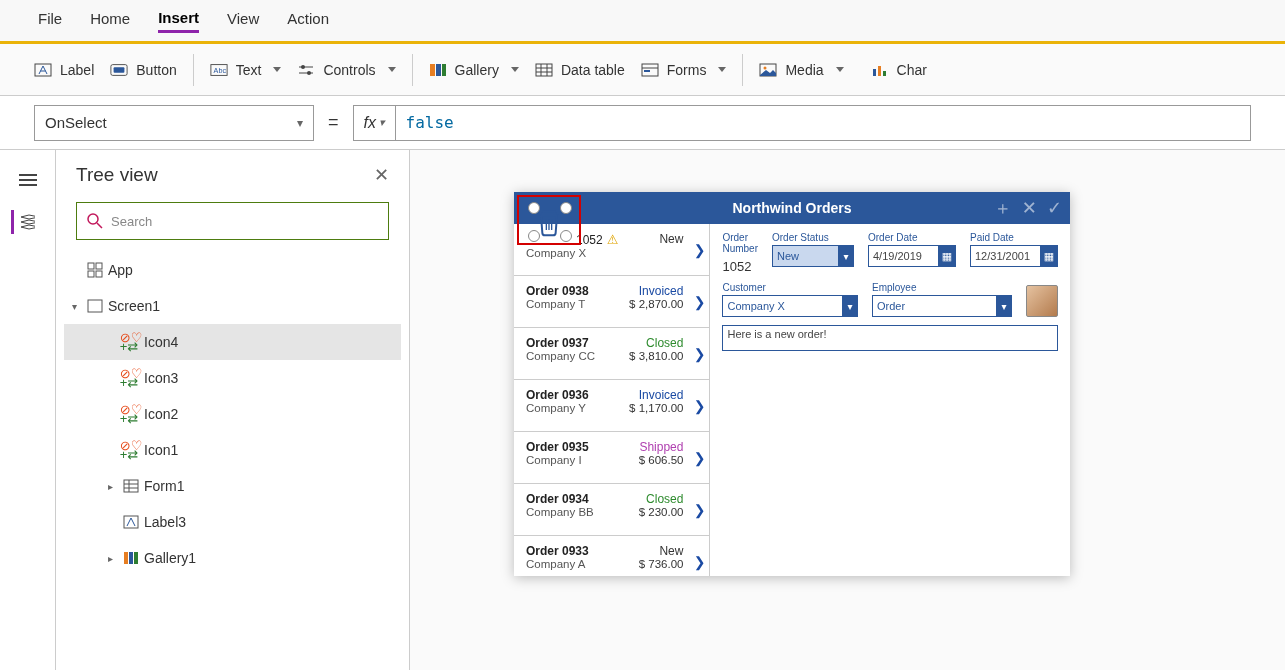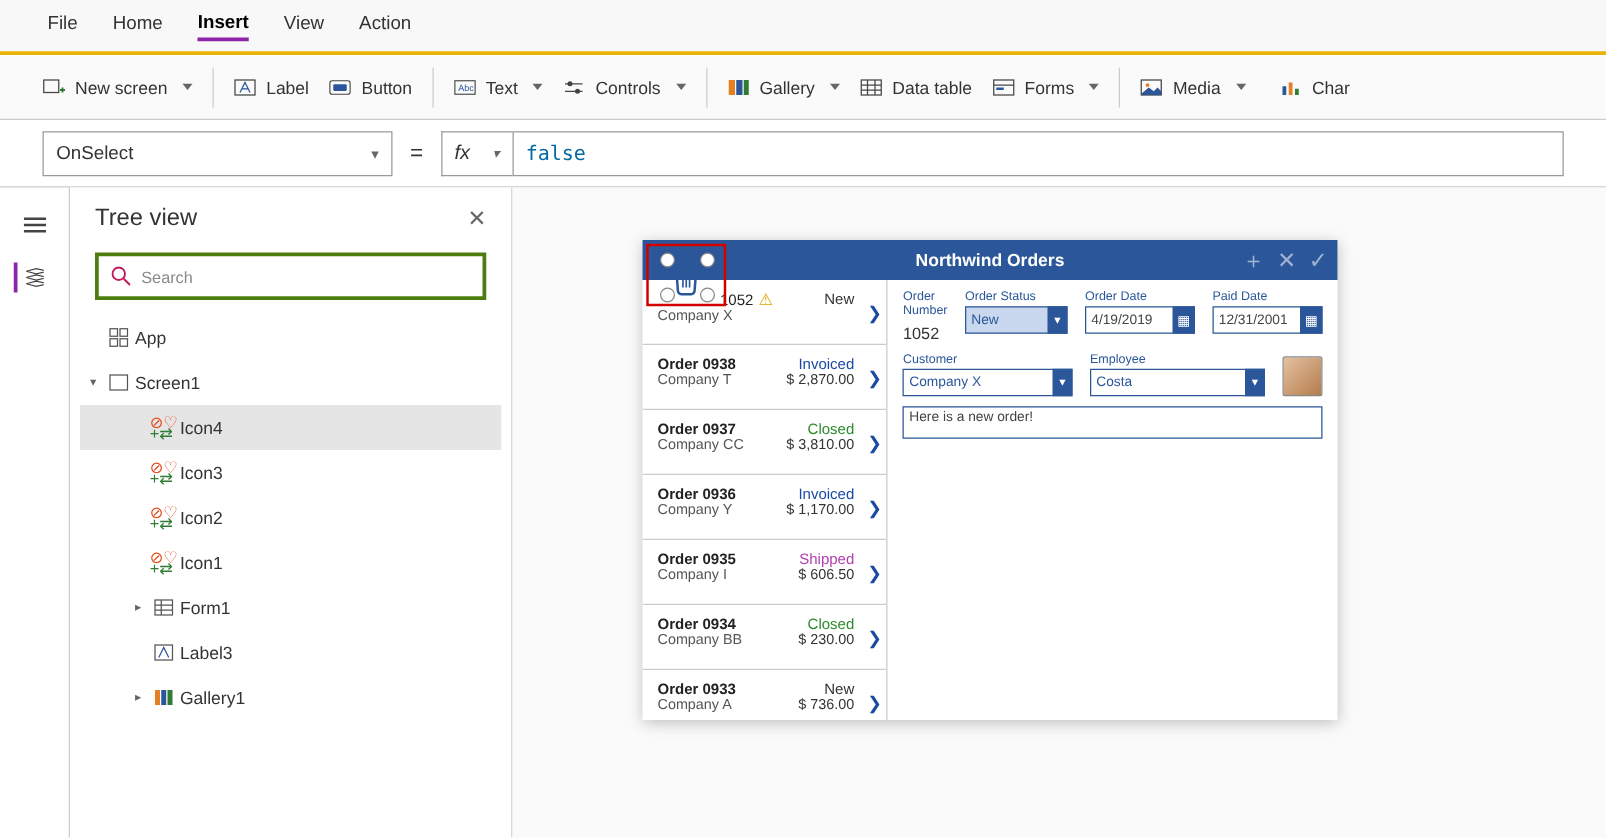--- a/index.html
+++ b/index.html
@@ -95,21 +95,21 @@
   .eq { margin: 0 14px; font-size:18px; }
   .fx-label {
     border:1px solid #999;
     border-right:none;
     height:36px;
     padding:0 10px;
     display:flex;
     align-items:center;
     font-style: italic;
     font-size:16px;
-    gap:18px;
+    gap:3px;
     text-align:center;
   }
   .formula-input {
     border:1px solid #999;
     height:36px;
     flex:1;
     padding:0 10px;
     display:flex;
     align-items:center;
     font-family: Consolas, monospace;
@@ -152,21 +152,21 @@
   .tv-header {
     display:flex;
     align-items:center;
     justify-content:space-between;
     padding: 14px 20px 10px;
     font-size:19px;
     font-weight:500;
   }
   .tv-search {
     margin: 6px 20px 12px;
-    border:3px solid #4d7c0f;
+    border:1px solid #4d7c0f;
     height:38px;
     display:flex;
     align-items:center;
     padding:0 10px;
     gap:8px;
     color:#777;
   }
   .tv-body { flex:1; overflow:auto; padding: 0 8px; }
   .tv-row {
     display:flex;
@@ -342,32 +342,20 @@
 
 <div class="menu-bar">
   <div class="menu-item">File</div>
   <div class="menu-item">Home</div>
   <div class="menu-item active">Insert</div>
   <div class="menu-item">View</div>
   <div class="menu-item">Action</div>
 </div>
 
 <div class="ribbon">
-  <div class="ribbon-group">
-    <div class="rbtn chev">
-      <span class="ricon">
-        <svg width="18" height="16" viewBox="0 0 18 16">
-            <rect x="1" y="2" width="12" height="10" fill="none" stroke="#444"></rect>
-            <line x1="14" y1="10" x2="18" y2="10" stroke="#2e7d32" stroke-width="1.5"></line>
-            <line x1="16" y1="8" x2="16" y2="12" stroke="#2e7d32" stroke-width="1.5"></line>
-          </svg>
-      </span>
-      <span>New screen</span>
-    </div>
-  </div>
   <div class="ribbon-group">
     <div class="rbtn">
       <span class="ricon">
         <svg width="18" height="14" viewBox="0 0 18 14">
             <rect x="1" y="1" width="16" height="12" fill="none" stroke="#444"></rect>
             <path d="M5 11 L9 3 L13 11 M6.5 8 H11.5" fill="none" stroke="#2b579a" stroke-width="1"></path>
           </svg>
       </span>
       <span>Label</span>
     </div>
@@ -734,21 +722,21 @@
             <div class="col">
               <div class="lbl">Customer</div>
               <div class="field" style="color:#2b579a;">
                 <span>Company X</span>
                 <span class="dd-arrow">▾</span>
               </div>
             </div>
             <div class="col" style="flex:0 0 140px;">
               <div class="lbl">Employee</div>
               <div class="field" style="color:#2b579a;">
-                <span>Costa</span>
+                <span>Order</span>
                 <span class="dd-arrow">▾</span>
               </div>
             </div>
             <div class="avatar"></div>
           </div>
 
           <div>
             <div class="notes-box">Here is a new order!</div>
           </div>
         </div>

